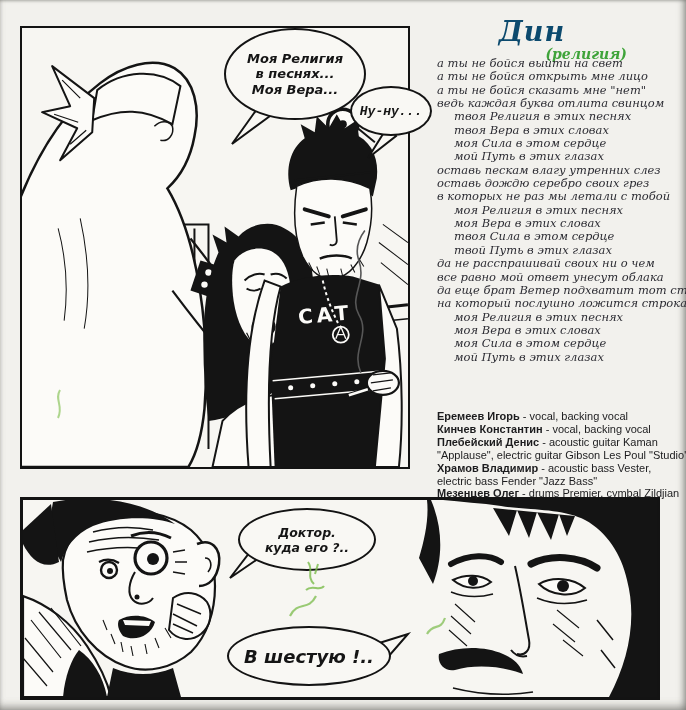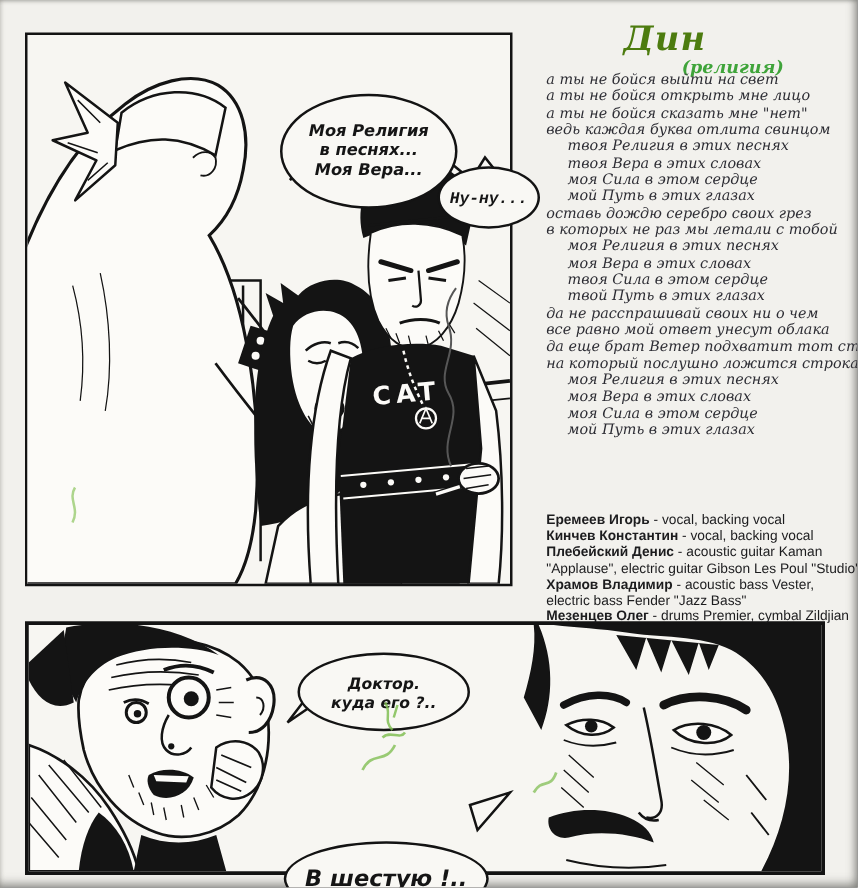--- a/index.html
+++ b/index.html
@@ -7,41 +7,41 @@
         box-shadow:inset -6px 0 7px -4px rgba(110,110,105,.75), inset 0 -7px 8px -4px rgba(110,110,105,.7),
                    inset 0 3px 3px -2px rgba(140,140,135,.6), inset 3px 0 3px -2px rgba(160,160,155,.35);
         font-family:"Liberation Sans",sans-serif;}
   .panel{position:absolute;background:#f7f6f2;border:2.5px solid #131313;box-sizing:border-box;}
   #panel-top{left:20px;top:26px;width:390px;height:443px;}
   #panel-bottom{left:20px;top:497px;width:640px;height:203px;border-width:3px;}
   .panel svg{display:block;width:100%;height:100%;}
   
   .song-title{position:absolute;left:437px;top:18px;width:190px;text-align:center;
       font-family:"DejaVu Serif",serif;font-style:italic;font-weight:bold;
-      font-size:27px;line-height:28px;color:#4d7c0f;letter-spacing:1px;}
+      font-size:27px;line-height:28px;color:#0c4a6e;letter-spacing:1px;}
   .song-subtitle{position:absolute;left:437px;top:46px;width:190px;text-align:right;
       font-family:"DejaVu Serif",serif;font-style:italic;font-weight:bold;
       font-size:14px;color:#3fa43a;}
   .lyrics{position:absolute;left:437px;top:57px;width:250px;
       font-family:"DejaVu Serif",serif;font-style:italic;color:#2c2c33;
       font-size:11.5px;line-height:13.35px;white-space:nowrap;}
   .lyr.ind{padding-left:17px;}
   .credits{position:absolute;left:437px;top:410px;width:252px;color:#1c1c1e;
       font-size:11px;line-height:12.9px;}
   .credit b{font-weight:bold;}
   
   .bubble{position:absolute;background:#f9f8f4;border:2.5px solid #131313;border-radius:50%;
       display:flex;flex-direction:column;align-items:center;justify-content:center;
       font-family:"DejaVu Sans",sans-serif;font-weight:bold;font-style:italic;color:#151515;
-      text-align:center;box-sizing:border-box;z-index:6;margin-top:47px;}
+      text-align:center;box-sizing:border-box;z-index:6;}
   .tail{position:absolute;z-index:5;}
   .gmark{position:absolute;z-index:7;}
   #b-religion{left:224px;top:28px;width:142px;height:92px;font-size:13px;line-height:15.5px;}
   #b-nunu{left:350px;top:86px;width:82px;height:50px;font-size:13px;font-family:Liberation Mono, monospace;}
-  #b-doctor{left:238px;top:475px;width:138px;height:63px;font-size:12.5px;line-height:15px;}
+  #b-doctor{left:238px;top:508px;width:138px;height:63px;font-size:12.5px;line-height:15px;}
   #b-sixth{left:227px;top:626px;width:164px;height:60px;font-size:18px;}
 </style>
 </head>
 <body>
 
 <div class="page">
 
   <div class="panel" id="panel-top">
     <svg viewBox="0 0 385 438">
 
@@ -178,20 +178,21 @@
 
   <div class="lyrics">
     <div class="lyr">а ты не бойся выйти на свет</div>
     <div class="lyr">а ты не бойся открыть мне лицо</div>
     <div class="lyr">а ты не бойся сказать мне "нет"</div>
     <div class="lyr">ведь каждая буква отлита свинцом</div>
     <div class="lyr ind">твоя Религия в этих песнях</div>
     <div class="lyr ind">твоя Вера в этих словах</div>
     <div class="lyr ind">моя Сила в этом сердце</div>
     <div class="lyr ind">мой Путь в этих глазах</div>
+    <div class="lyr">оставь пескам влагу утренних слез</div>
     <div class="lyr">оставь дождю серебро своих грез</div>
     <div class="lyr">в которых не раз мы летали с тобой</div>
     <div class="lyr ind">моя Религия в этих песнях</div>
     <div class="lyr ind">моя Вера в этих словах</div>
     <div class="lyr ind">твоя Сила в этом сердце</div>
     <div class="lyr ind">твой Путь в этих глазах</div>
     <div class="lyr">да не расспрашивай своих ни о чем</div>
     <div class="lyr">все равно мой ответ унесут облака</div>
     <div class="lyr">да еще брат Ветер подхватит тот стон</div>
     <div class="lyr">на который послушно ложится строка</div>

